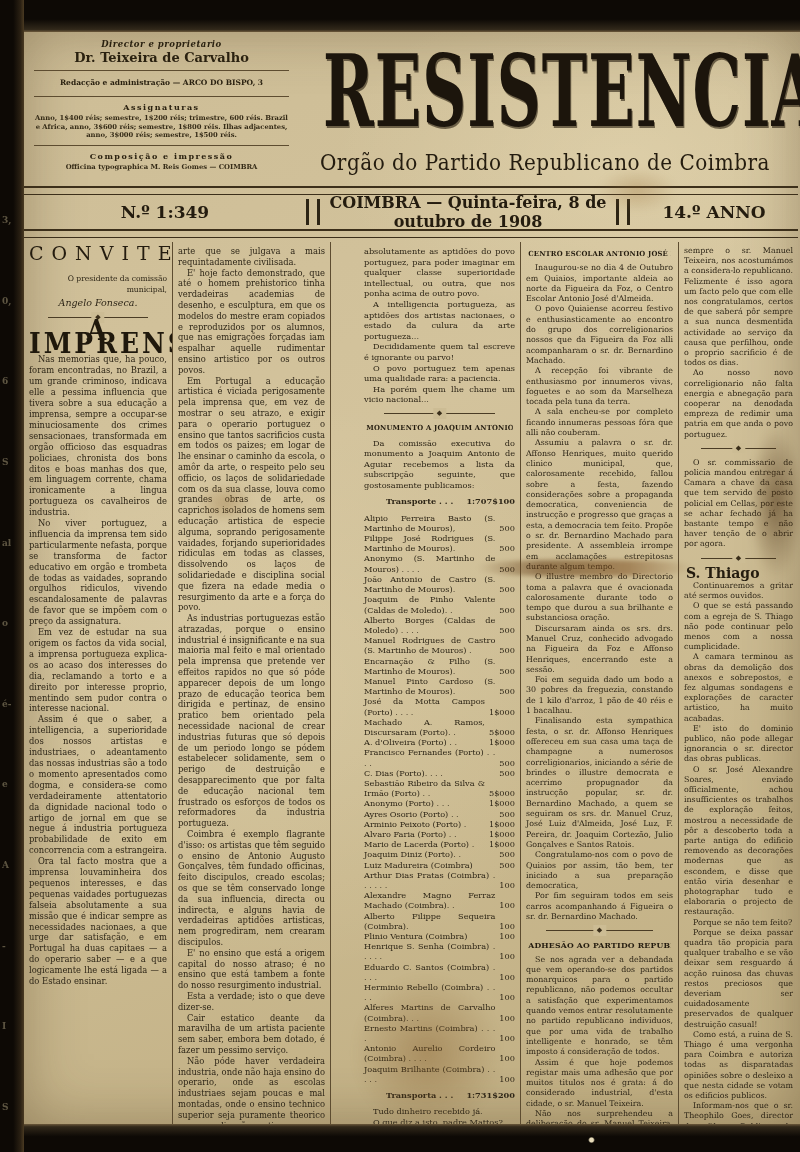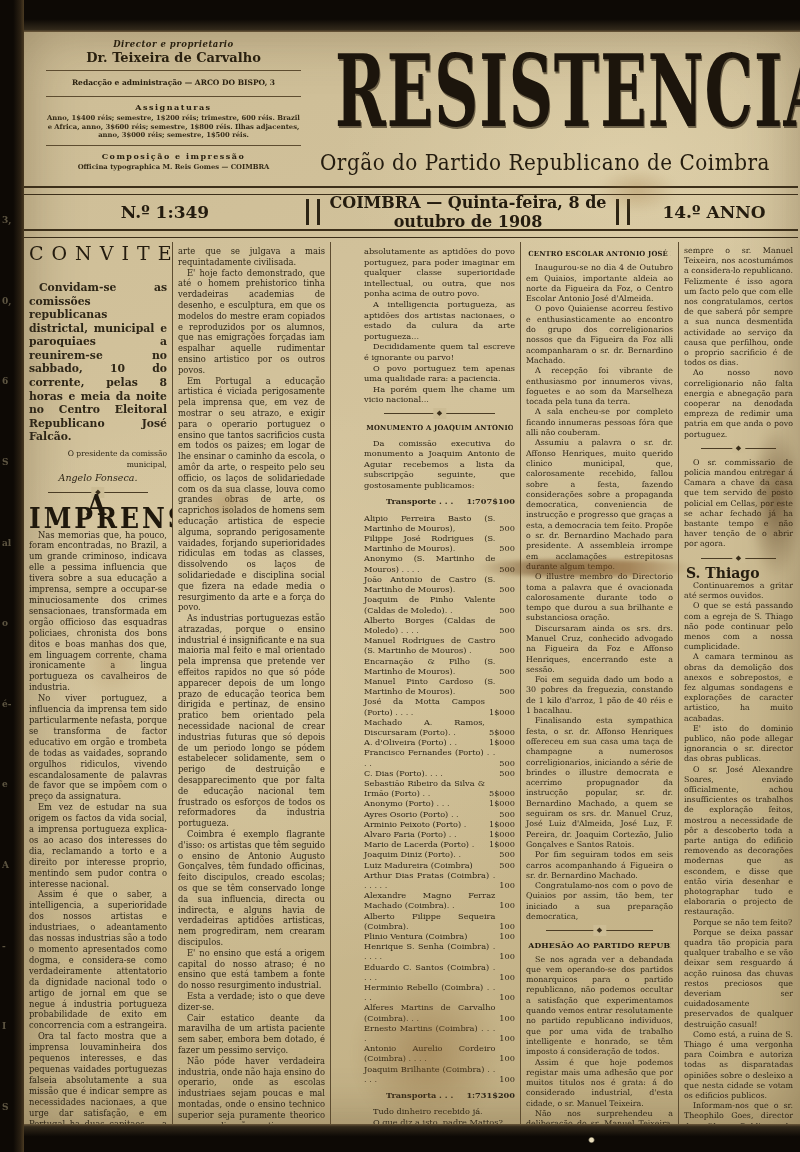--- a/index.html
+++ b/index.html
@@ -27,21 +27,21 @@
   .stain{position:absolute;border-radius:50%;pointer-events:none;z-index:3;filter:blur(3px);}
   .st1{left:330px;top:945px;width:150px;height:160px;background:radial-gradient(closest-side,rgba(129,88,38,.40),rgba(129,88,38,0));}
   .st2{left:455px;top:532px;width:215px;height:16px;border-radius:40%;filter:blur(2px);
        background:linear-gradient(90deg,rgba(96,58,20,0),rgba(96,58,20,.55) 30%,rgba(120,74,28,.5) 70%,rgba(96,58,20,0));}
   .st3{left:726px;top:400px;width:56px;height:150px;background:radial-gradient(closest-side,rgba(72,46,18,.55),rgba(72,46,18,0));}
   .st4{left:175px;top:455px;width:55px;height:40px;background:radial-gradient(closest-side,rgba(140,100,48,.35),rgba(140,100,48,0));}
   .st5{left:575px;top:140px;width:80px;height:45px;background:radial-gradient(closest-side,rgba(146,104,50,.30),rgba(146,104,50,0));}
   .st6{left:60px;top:600px;width:60px;height:70px;background:radial-gradient(closest-side,rgba(146,104,50,.22),rgba(146,104,50,0));}
   
   .masthead{position:relative;display:flex;height:158px;}
-  .mast-left{flex:0 0 255px;padding:8px 6px 0 24px;text-align:center;color:#2a2110;}
+  .mast-left{flex:0 0 255px;padding:8px 6px 0 12px;text-align:center;color:#2a2110;}
   .ml-sec{border-bottom:1px solid #5d4c30;padding:3px 0 5px;}
   .ml-sec:last-child{border-bottom:none;}
   .ml-role{font-size:8.5px;font-weight:bold;font-style:italic;letter-spacing:.5px;}
   .ml-name{font-size:13px;font-weight:bold;margin-top:1px;}
   .ml-addr{font-size:7.5px;font-weight:bold;padding:4px 0;}
   .ml-h{font-size:8px;font-weight:bold;letter-spacing:1.5px;margin:2px 0;}
   .ml-b{font-size:6.8px;line-height:8.6px;font-weight:bold;color:#352b17;}
   .mast-right{flex:1;position:relative;}
   .paper-title{position:absolute;left:28px;top:6px;width:100%;
       font-size:61px;font-weight:bold;letter-spacing:1px;color:#1c150c;
@@ -62,21 +62,21 @@
   .col + .col{border-left:1px solid #5d4c30;}
   .col1{flex:0 0 138px;font-size:8.4px;line-height:10.9px;}
   .col2{flex:0 0 147px;font-size:8.4px;line-height:10.8px;}
   .col3{flex:0 0 151px;font-size:8.2px;line-height:10.6px;padding-left:33px;}
   .col4{flex:0 0 147px;font-size:7.9px;line-height:10.3px;}
   .col5{flex:1;font-size:7.9px;line-height:10.2px;}
   .p{margin:0;text-indent:9px;}
   .p.noindent{text-indent:0;}
   
   .h-convite{font-size:19px;letter-spacing:8px;text-align:center;font-weight:normal;
-             color:#241c0f;margin:2px 0 22px 0;}
+             color:#241c0f;margin:2px 0 15px 0;}
   .convite-body{font-size:10.8px;line-height:13.6px;font-weight:bold;text-indent:10px;margin:0;}
   .signoff-role{font-size:7.6px;text-align:right;margin:5px 0 0 0;}
   .signoff-name{font-size:9.5px;font-style:italic;text-align:center;margin:2px 0 2px 0;}
   .h-imprensa{font-size:25px;font-weight:bold;letter-spacing:3px;text-align:center;
               color:#1f180c;margin:4px 0 6px 0;transform:scaleY(1.15);}
   .art-head{font-size:7px;font-weight:bold;text-align:center;white-space:nowrap;overflow:hidden;
             letter-spacing:.2px;color:#241c0f;margin:3px 0 4px 0;transform:scaleX(.97);transform-origin:center;}
   .art-head.md{font-size:8px;}
   .h-sthiago{font-size:14px;font-weight:bold;margin:4px 0 3px 2px;color:#241c0f;}
   .orn{position:relative;height:10px;margin:4px 10px;}
@@ -154,21 +154,20 @@
       <div class="dbar"></div>
       <div class="dl-year">14.º ANNO</div>
     </div>
     <div class="rule-double"></div>
 
     <main class="cols">
 
       <section class="col col1">
         <article>
           <h1 class="h-convite">CONVITE</h1>
-          <p class="convite-body">Convidam-se as comissões republicanas districtal, municipal e paroquiaes a reunirem-se no sabbado, 10 do corrente, pelas 8 horas e meia da noite no Centro Eleitoral Republicano José Falcão.</p>
           <p class="signoff-role">O presidente da comissão municipal,</p>
           <p class="signoff-name">Angelo Fonseca.</p>
         </article>
         <div class="orn"></div>
         <article>
           <h1 class="h-imprensa">A IMPRENSA</h1>
           <div>
 
           <p class="p">Nas memorias que, ha pouco, foram encontradas, no Brazil, a um grande criminoso, indicava elle a pessima influencia que tivera sobre a sua educação a imprensa, sempre a occupar-se minuciosamente dos crimes sensacionaes, transformada em orgão officioso das esquadras policiaes, chronista dos bons ditos e boas manhas dos que, em linguagem corrente, chama ironicamente a lingua portugueza os cavalheiros de industria.</p>
               <p class="p">No viver portuguez, a influencia da imprensa tem sido particularmente nefasta, porque se transforma de factor educativo em orgão e trombeta de todas as vaidades, soprando orgulhos ridiculos, vivendo escandalosamente de palavras de favor que se impõem com o preço da assignatura.</p>
@@ -403,22 +402,22 @@
 
           <p class="p">Inaugurou-se no dia 4 de Outubro em Quiaios, importante aldeia ao norte da Figueira da Foz, o Centro Escolar Antonio José d'Almeida.</p>
               <p class="p">O povo Quiaiense acorreu festivo e enthusiasticamente ao encontro do grupo dos correligionarios nossos que da Figueira da Foz alli acompanharam o sr. dr. Bernardino Machado.</p>
               <p class="p">A recepção foi vibrante de enthusiasmo por innumeros vivas, foguetes e ao som da Marselheza tocada pela tuna da terra.</p>
               <p class="p">A sala encheu-se por completo ficando innumeras pessoas fóra que alli não couberam.</p>
               <p class="p">Assumiu a palavra o sr. dr. Affonso Henriques, muito querido clinico municipal, que, calorosamente recebido, fallou sobre a festa, fazendo considerações sobre a propaganda democratica, conveniencia de instrucção e progresso que graças a esta, a democracia tem feito. Propõe o sr. dr. Bernardino Machado para presidente. A assembleia irrompe em acclamações estrepitosas durante algum tempo.</p>
               <p class="p">O illustre membro do Directorio toma a palavra que é ovacionada calorosamente durante todo o tempo que durou a sua brilhante e substanciosa oração.</p>
               <p class="p">Discursaram ainda os srs. drs. Manuel Cruz, conhecido advogado na Figueira da Foz e Affonso Henriques, encerrando este a sessão.</p>
               <p class="p">Foi em seguida dado um bodo a 30 pobres da freguezia, constando de 1 kilo d'arroz, 1 pão de 40 réis e 1 bacalhau.</p>
               <p class="p">Finalisando esta sympathica festa, o sr. dr. Affonso Henriques offereceu em sua casa uma taça de champagne a numerosos correligionarios, iniciando a série de brindes o illustre democrata e acerrimo propugnador da instrucção popular, sr. dr. Bernardino Machado, a quem se seguiram os srs. dr. Manuel Cruz, José Luiz d'Almeida, José Luz, F. Pereira, dr. Joaquim Cortezão, Julio Gonçalves e Santos Ratois.</p>
+              <p class="p">Congratulamo-nos com o povo de Quiaios por assim, tão bem, ter iniciado a sua preparação democratica,</p>
               <p class="p">Por fim seguiram todos em seis carros acompanhando á Figueira o sr. dr. Bernardino Machado.</p>
-              <p class="p">Congratulamo-nos com o povo de Quiaios por assim, tão bem, ter iniciado a sua preparação democratica,</p>
             </div>
         </article>
         <div class="orn"></div>
         <article>
           <h2 class="art-head md">ADHESÃO AO PARTIDO REPUBLICANO</h2>
           <div>
 
           <p class="p">Se nos agrada ver a debandada que vem operando-se dos partidos monarquicos para o partido republicano, não podemos occultar a satisfação que experimentamos quando vemos entrar resolutamente no partido republicano individuos, que por uma vida de trabalho intelligente e honrado, se têm imposto á consideração de todos.</p>
               <p class="p">Assim é que hoje podemos registar mais uma adhesão que por muitos titulos nos é grata: á do considerado industrial, d'esta cidade, o sr. Manuel Teixeira.</p>
               <p class="p">Não nos surprehendeu a deliberação do sr. Manuel Teixeira, acostumados como já estavamos a considera-lo quasi como um dos nossos, tal a actividade e amor com que o viamos dedicar-se a uma propaganda de feição tão democratica.</p>

